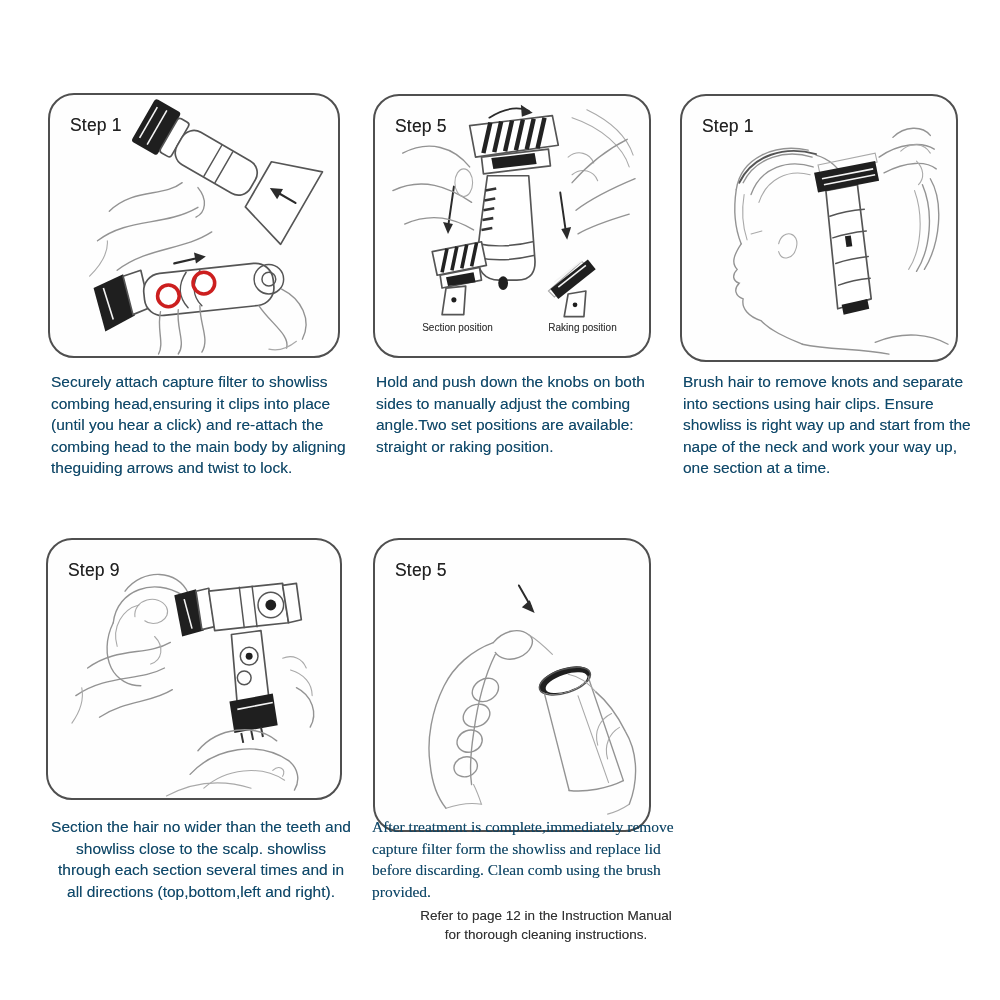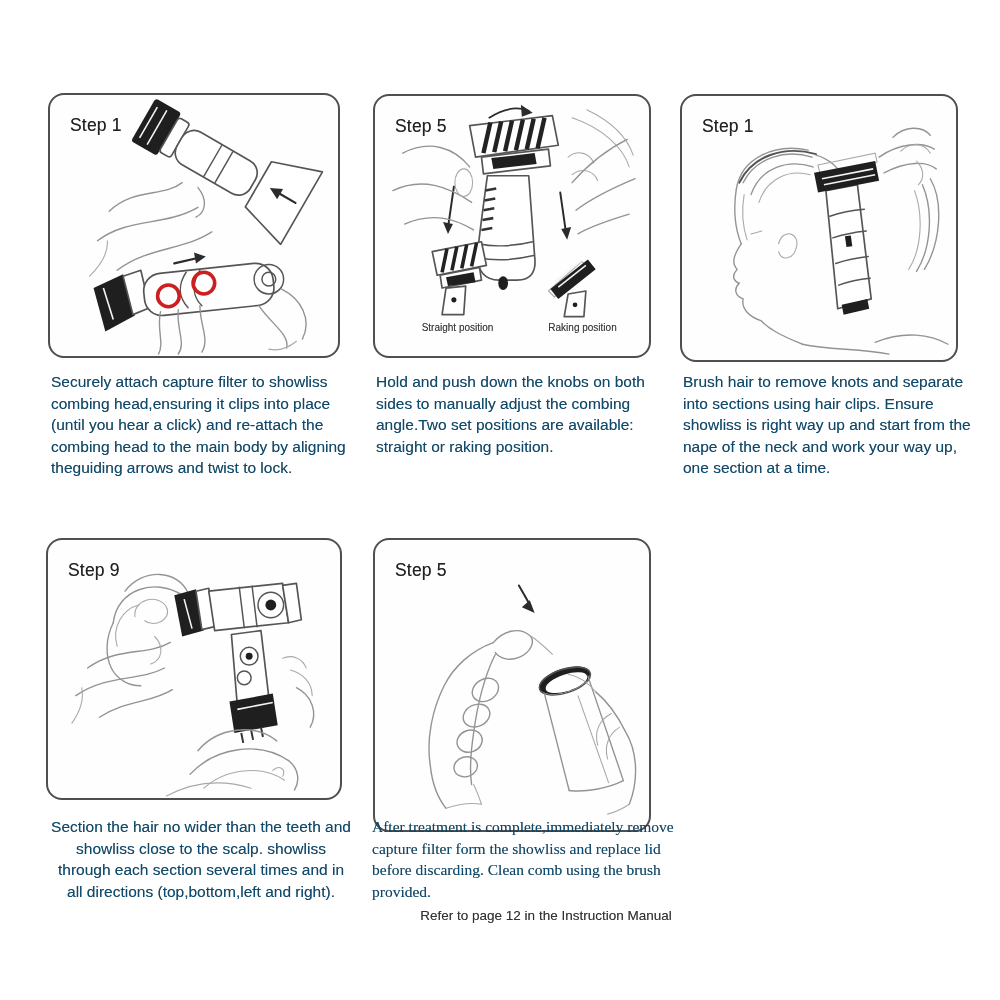--- a/index.html
+++ b/index.html
@@ -5,21 +5,21 @@
   html,body{margin:0;padding:0;}
   body{
     width:1000px;height:1000px;position:relative;
     background:#ffffff;overflow:hidden;
     font-family:"Liberation Sans","DejaVu Sans",sans-serif;
     color:#2e2e2e;
   }
   .panel{
     position:absolute;
     border:2px solid #4f4f4f;
-    border-radius:16px;
+    border-radius:26px;
     background:#fefefe;
     box-sizing:border-box;
   }
   .step-label{
     position:absolute;left:20px;top:20px;
     font-size:17.5px;color:#222;letter-spacing:.2px;
     text-shadow:0 0 .5px rgba(0,0,0,.45);
   }
   .illus{position:absolute;left:0;top:0;width:100%;height:100%;}
   .caption{
@@ -159,21 +159,21 @@
     <polygon class="dv" points="72,195 68,222 90,222 92,193"></polygon>
     <circle class="dk" cx="80" cy="207" r="2.6"></circle>
 
     <polygon class="sk2" points="176,198 210,168 216,174 182,204" fill="#fff"></polygon>
     <polygon class="dk" points="178,196 216,166 224,176 186,206"></polygon>
     <line class="ws" x1="186" y1="194" x2="214" y2="172"></line>
     <line class="ws" x1="182" y1="189" x2="210" y2="167"></line>
     <polygon class="dv" points="196,201 192,224 212,224 214,198"></polygon>
     <circle class="dk" cx="203" cy="212" r="2.4"></circle>
   </svg>
-  <span class="mini-label" style="left:20px;top:226px;width:125px;">Straight position</span>
+  <span class="mini-label" style="left:20px;top:226px;width:125px;">Section position</span>
   <span class="mini-label" style="left:150px;top:226px;width:115px;">Raking position</span>
 </div>
 <p class="caption" style="left:376px;top:371px;width:288px;">Hold and push down the knobs on both sides to manually adjust the combing angle.Two set positions are available: straight or raking position.</p>
 
 <div class="panel" style="left:680px;top:94px;width:278px;height:268px;">
   <span class="step-label">Step 1</span>
   <svg class="illus" viewBox="0 0 278 268" aria-hidden="true">
 
     <path class="dvl" style="stroke-width:2" d="M58,88 C72,60 104,50 136,59"></path>
     <path class="sk" d="M55,95 C60,62 95,48 128,55"></path>
@@ -293,13 +293,14 @@
     <path class="sk" d="M258,252 C268,226 266,198 254,178 C246,162 236,148 224,138"></path>
     <path class="sk2" d="M224,138 C216,128 206,122 196,120"></path>
     <path class="sk2" d="M240,160 C228,166 222,178 226,192"></path>
     <path class="sk2" d="M248,174 C238,180 232,192 236,206"></path>
     <path class="sk2" d="M258,252 C252,256 244,260 236,262"></path>
   </svg>
 </div>
 <p class="caption" style="left:372px;top:816px;width:312px;font-family:Liberation Serif, serif;">After treatment is complete,immediately remove capture filter form the showliss and replace lid before discarding. Clean comb using the brush provided.</p>
 <div class="note" style="left:396px;top:906px;width:300px;">
   <span>Refer to page 12 in the Instruction Manual</span>
+  <span>for thorough cleaning instructions.</span>
 </div>
 
 </body></html>

